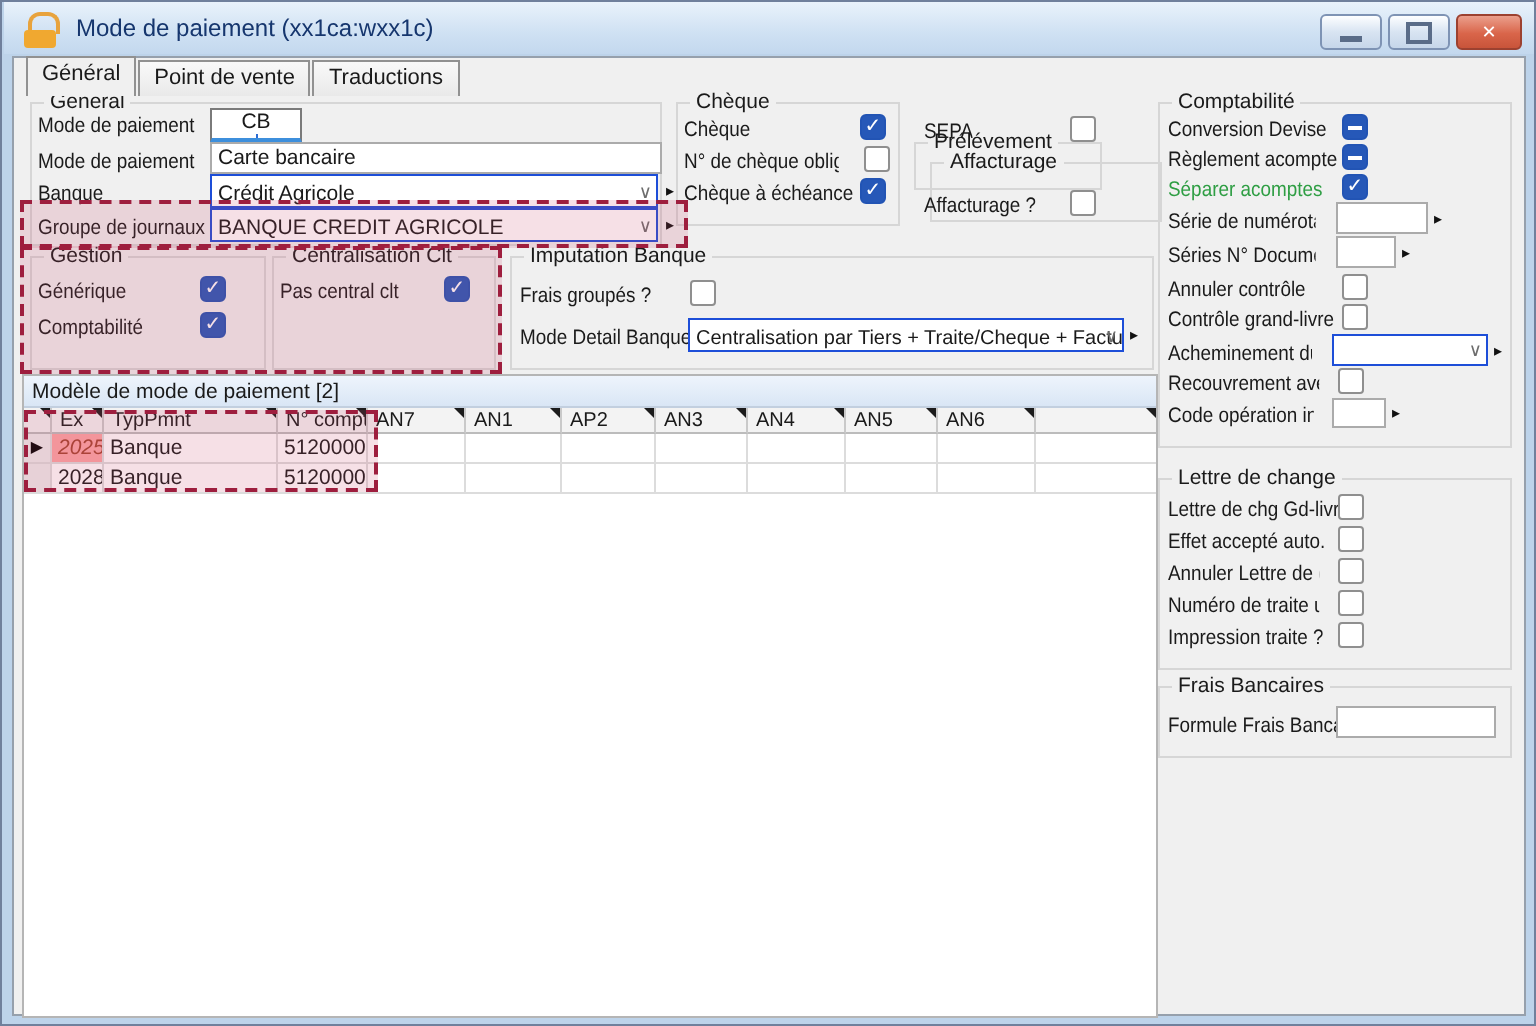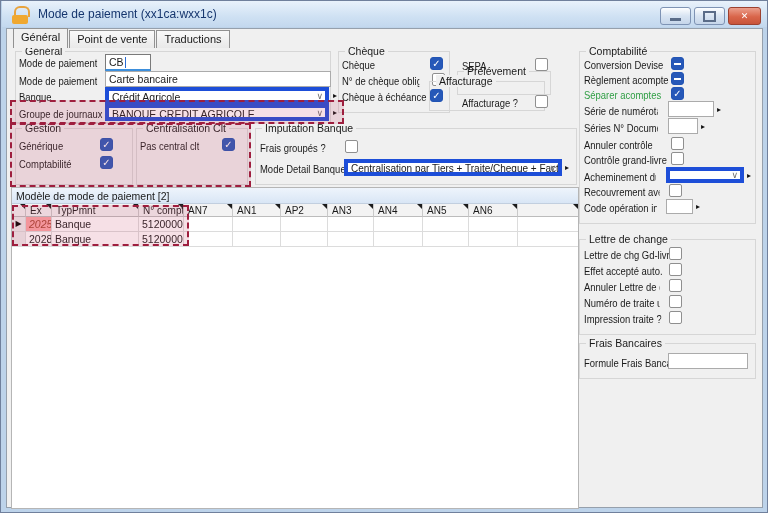--- a/index.html
+++ b/index.html
@@ -16,21 +16,21 @@
   .client{position:absolute;left:5px;top:27px;width:757px;height:480px;background:#f0f0f0;border:1px solid #96a0ac;box-sizing:border-box;}
   .tabs{position:absolute;left:12px;top:29px;display:flex;align-items:flex-end;height:18px;}
   .tab{border:1px solid #919191;border-bottom:none;background:linear-gradient(#f9f9f9,#e9e9e9);padding:2px 7px 2px 7px;margin-right:1px;font-size:11px;height:13px;}
   .tab.active{background:#f0f0f0;height:15px;position:relative;z-index:2;}
   .lbl{position:absolute;white-space:nowrap;overflow:hidden;font-size:10.5px;transform:scaleX(.9);transform-origin:0 50%;}
   .grp{position:absolute;border:1px solid #d6d6d6;box-sizing:border-box;}
   .gtitle{position:absolute;top:-7px;left:6px;background:#f0f0f0;padding:0 3px;font-size:10.5px;white-space:nowrap;}
   .txt{position:absolute;background:#fff;border:1px solid #ababab;box-sizing:border-box;font-size:10.5px;padding:0 3px;display:flex;align-items:center;overflow:hidden;white-space:nowrap;}
   .txt.focus{border-color:#7a7a7a;border-bottom:2px solid #3d8fdc;}
   .caret{display:inline-block;width:1px;height:11px;background:#2b6cd4;margin-left:1px;}
-  .combo{position:absolute;background:#fff;border:4px solid #1d4ed8;box-sizing:border-box;font-size:10.5px;padding:0 14px 0 3px;display:flex;align-items:flex-start;overflow:hidden;white-space:nowrap;}
+  .combo{position:absolute;background:#fff;border:1px solid #1d4ed8;box-sizing:border-box;font-size:10.5px;padding:0 14px 0 3px;display:flex;align-items:flex-end;overflow:hidden;white-space:nowrap;}
   .chev{position:absolute;right:2px;top:50%;margin-top:-6px;color:#6d6d6d;font-size:9px;line-height:12px;}
   .cb{position:absolute;width:13px;height:13px;box-sizing:border-box;border:1px solid #8f8f8f;background:#fff;border-radius:2px;display:flex;align-items:center;justify-content:center;}
   .cb.on{background:#2658b8;border-color:#2254b4;border-radius:3px;}
   .cb.on::after{content:"✓";color:#fff;font-size:10px;font-weight:bold;line-height:11px;}
   .cb.mix{background:#2658b8;border-color:#2254b4;border-radius:3px;}
   .cb.mix::after{content:"";width:7px;height:2px;background:#fff;}
   .abtn{position:absolute;font-size:8px;color:#111;line-height:10px;}
   .green{color:#2f9e44;}
   .hl{position:absolute;border:2px dashed #9e1e3e;background:rgba(203,72,108,.17);pointer-events:none;z-index:6;box-sizing:border-box;}
   
@@ -74,21 +74,21 @@
   <div class="tabs">
     <div class="tab active">Général</div>
     <div class="tab">Point de vente</div>
     <div class="tab">Traductions</div>
   </div>
 
   <div class="grp" style="left:14px;top:50px;width:316px;height:72px;">
     <span class="gtitle">Général</span>
   </div>
   <span class="lbl" style="left:18px;top:56px;">Mode de paiement</span>
-  <div class="txt focus" style="left:104px;top:53px;width:46px;height:17px;">
+  <div class="txt focus" style="left:104px;top:53px;width:46px;height:17px;flex-direction:column;">
       <span>CB</span>
       <span class="caret"></span>
     </div>
   <span class="lbl" style="left:18px;top:74px;">Mode de paiement</span>
   <div class="txt" style="left:104px;top:70px;width:226px;height:16px;">
       <span>Carte bancaire</span>
     </div>
   <span class="lbl" style="left:18px;top:90px;">Banque</span>
   <div class="combo" style="left:104px;top:86px;width:224px;height:17px;">
       <span>Crédit Agricole</span>
@@ -111,21 +111,21 @@
   <div class="cb" style="left:431px;top:72px;"></div>
   <span class="lbl" style="left:341px;top:90px;">Chèque à échéance</span>
   <div class="cb on" style="left:429px;top:88px;"></div>
 
   <div class="grp" style="left:456px;top:50px;width:94px;height:24px;margin-top:20px;">
     <span class="gtitle">Prélévement</span>
   </div>
   <span class="lbl" style="left:461px;top:59px;">SEPA</span>
   <div class="cb" style="left:534px;top:57px;"></div>
 
-  <div class="grp" style="left:428px;top:80px;width:116px;height:30px;">
+  <div class="grp" style="left:464px;top:80px;width:116px;height:30px;">
     <span class="gtitle">Affacturage</span>
   </div>
   <span class="lbl" style="left:461px;top:96px;">Affacturage ?</span>
   <div class="cb" style="left:534px;top:94px;"></div>
 
   <div class="grp" style="left:14px;top:127px;width:118px;height:57px;">
     <span class="gtitle">Gestion</span>
   </div>
   <span class="lbl" style="left:18px;top:139px;">Générique</span>
   <div class="cb on" style="left:99px;top:137px;"></div>

